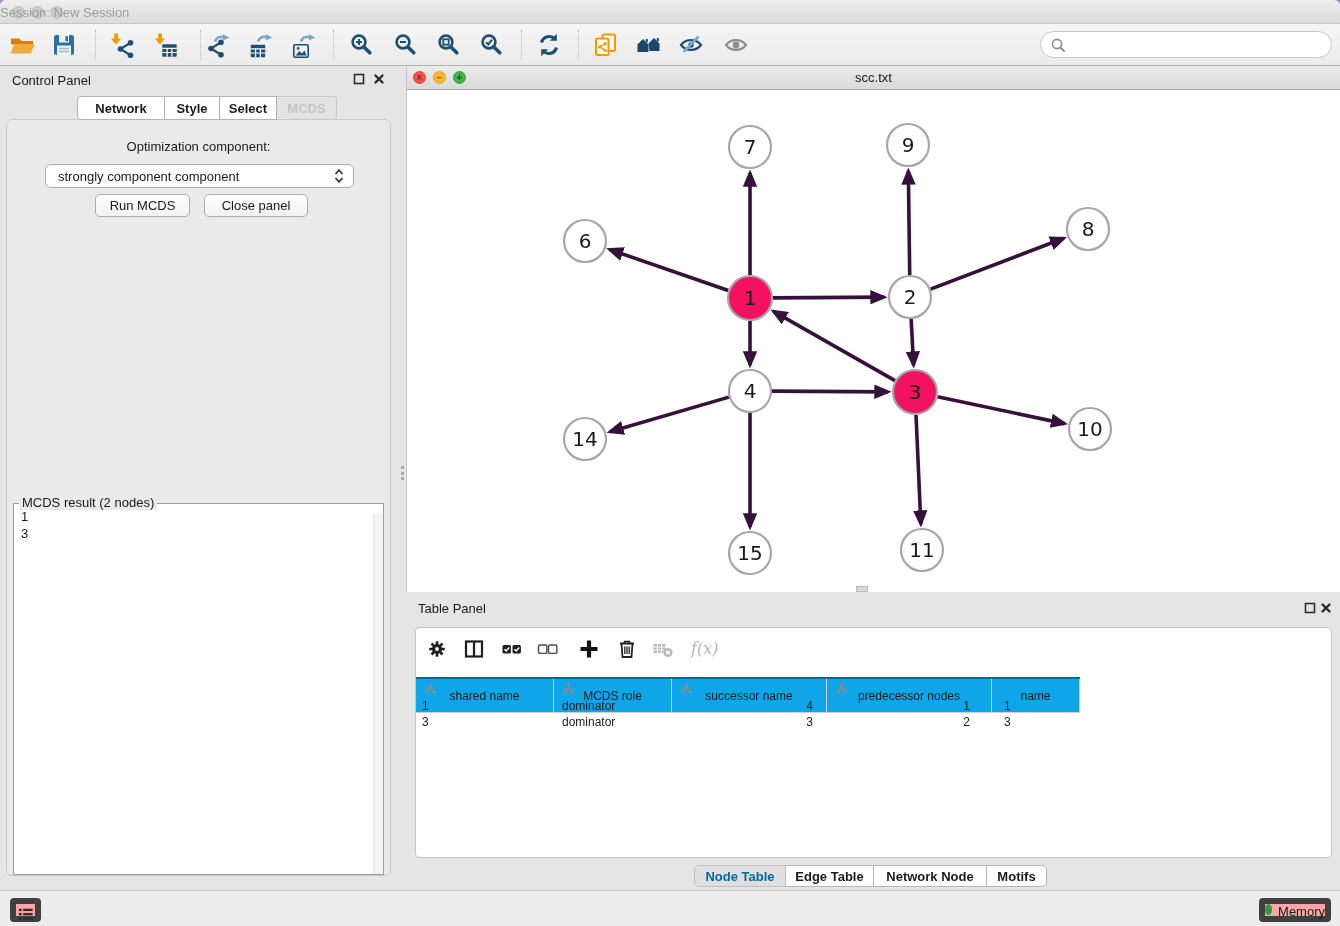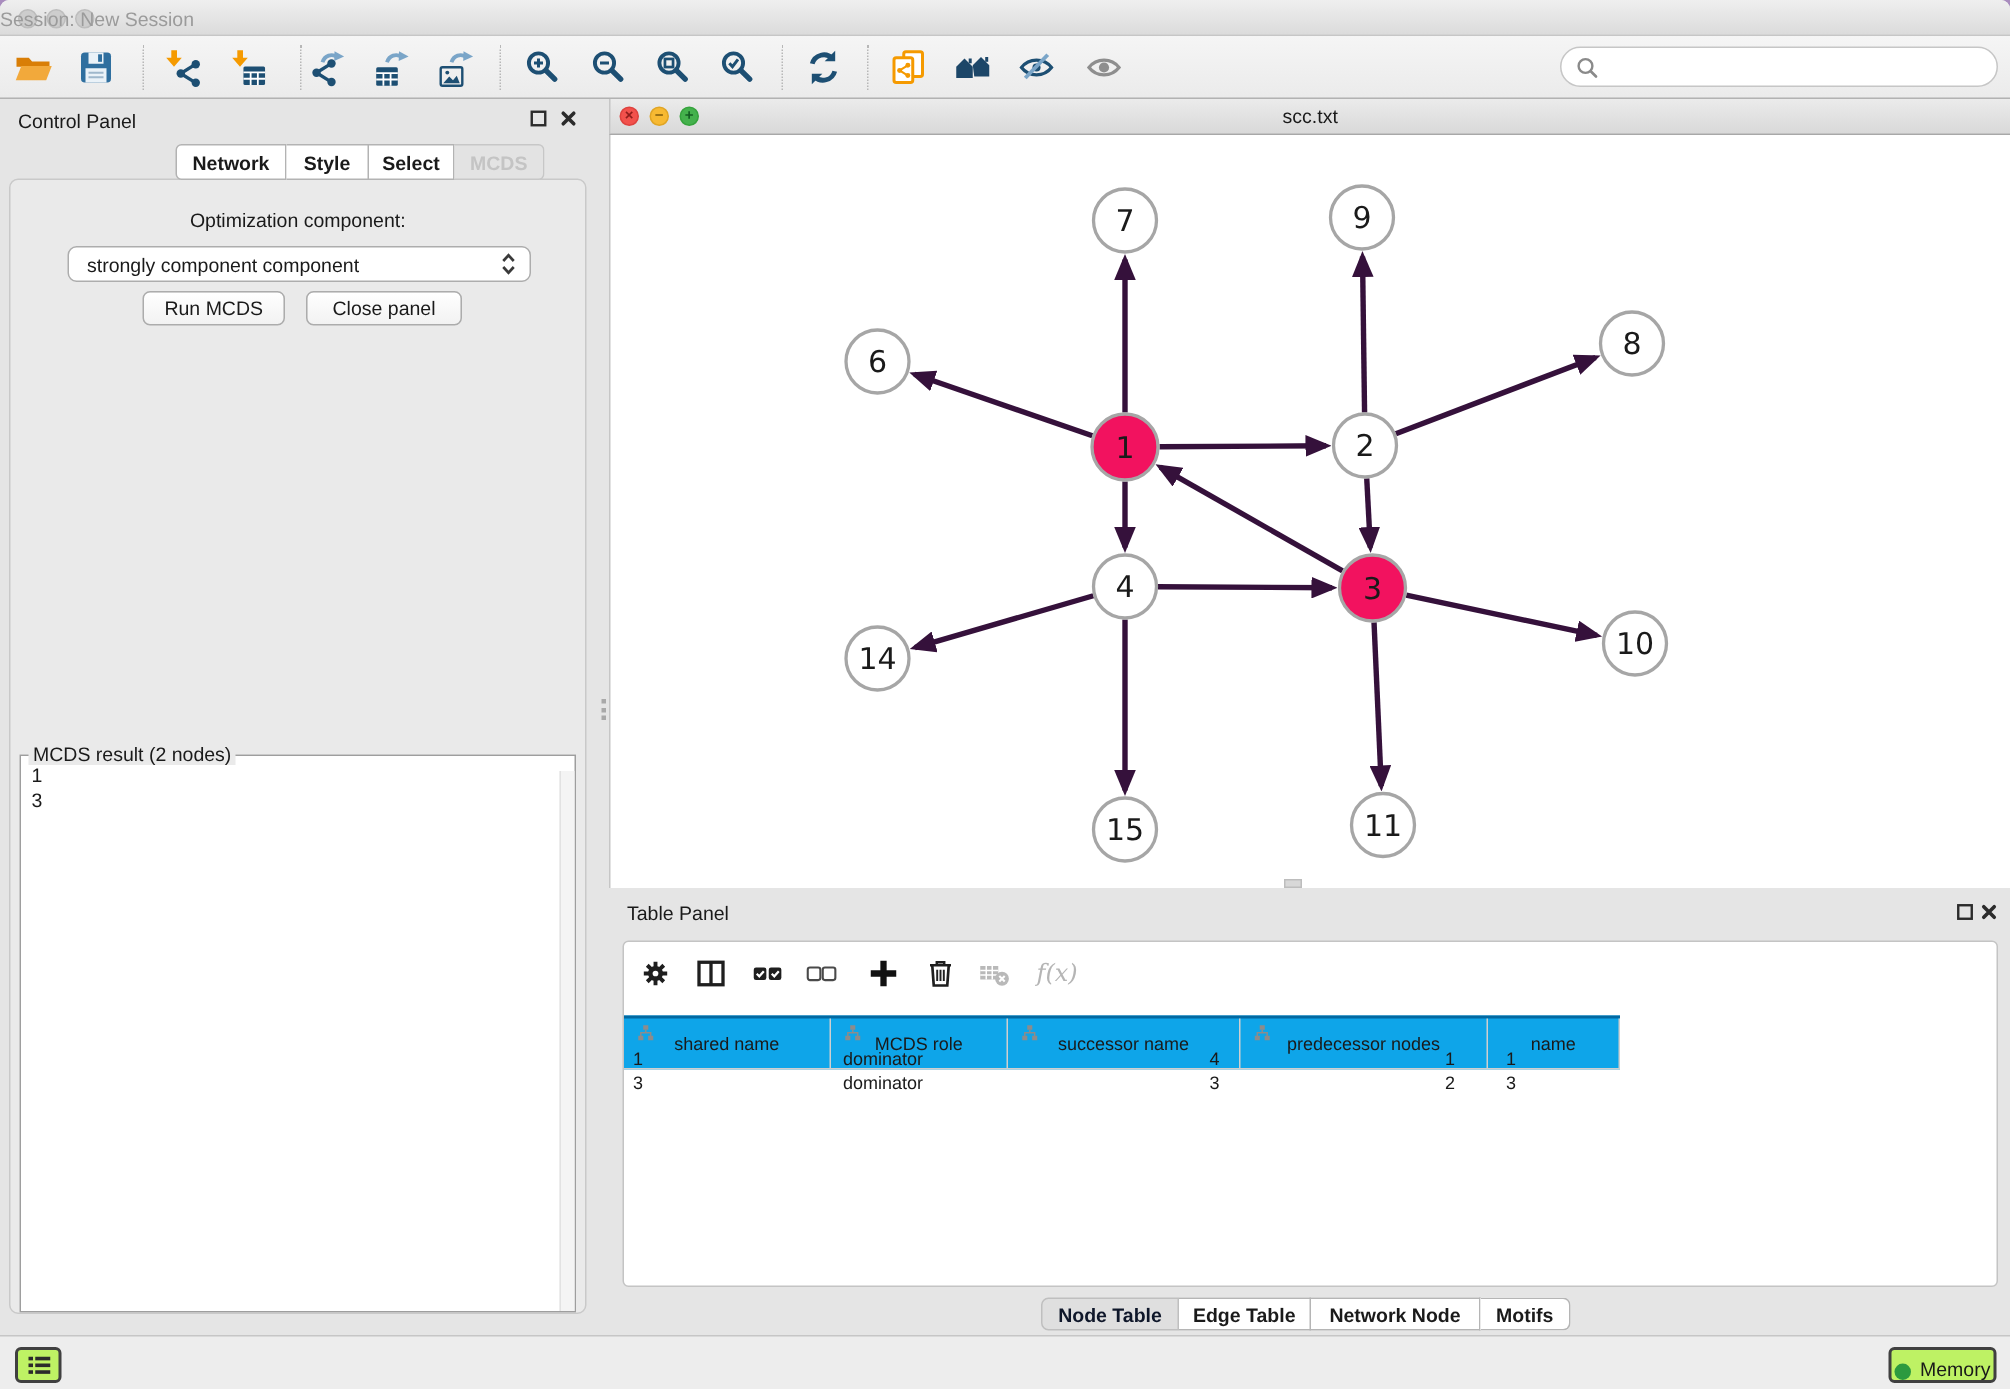--- a/index.html
+++ b/index.html
@@ -49,24 +49,24 @@
   .tt-btn{position:absolute;top:8px;width:30px;height:26px;display:flex;align-items:center;justify-content:center}
   .thead{position:absolute;left:0;top:49px;height:36px;display:flex;background:#0ea5e9;border-top:2px solid #0369a1;border-bottom:1px solid #CFCFCF}
   .th{position:relative;height:100%;display:flex;align-items:center;justify-content:center;border-right:1px solid #CFCFCF;font-size:12px;gap:5px}
   .th .tree{position:absolute;left:9px;top:4px}
   .trow{position:absolute;left:0;display:flex;height:16px;font-size:12px}
   .td{height:16px;line-height:16px;overflow:hidden;white-space:nowrap}
   .tp-tabs{position:absolute;left:288px;top:270px;height:22px;display:flex;z-index:2}
   .tp-tab{height:22px;border:1px solid #B5B5B5;border-left:none;background:#fff;font-weight:700;font-size:13px;display:flex;align-items:center;justify-content:center}
   .tp-tab:first-child{border-left:1px solid #B5B5B5;border-radius:5px 0 0 5px}
   .tp-tab:last-child{border-radius:0 5px 5px 0}
-  .tp-tab.active{background:#DFDFDF;color:#0f172a;border-color:#BFBFBF}
+  .tp-tab.active{background:#DFDFDF;color:#0369a1;border-color:#BFBFBF}
   
   .statusbar{position:absolute;left:0;top:890px;width:1340px;height:36px;background:#EDEDED;border-top:1px solid #C6C6C6}
-  .sb-btn{position:absolute;top:7px;height:24px;background:#bef264;border:2px solid #404040;border-radius:4px;display:flex;align-items:flex-end;justify-content:center;gap:6px;font-size:13px}
+  .sb-btn{position:absolute;top:7px;height:24px;background:#fca5a5;border:6px solid #404040;border-radius:4px;display:flex;align-items:flex-start;justify-content:center;gap:6px;font-size:13px}
   .mem-dot{width:11px;height:11px;border-radius:50%;background:#2C9A3F;display:inline-block}
   svg{display:block}
 </style>
 </head>
 <body>
 
 <div id="win">
 
   <div class="titlebar">
     <span class="tl" style="left:12px"></span>
@@ -271,21 +271,21 @@
       <svg width="12" height="12" viewBox="0 0 12 12">
           <rect x="1.5" y="1.5" width="9" height="9" fill="none" stroke="#2b2b2b" stroke-width="1.6"></rect>
         </svg>
     </span>
     <span class="panel-btn" style="left:372px;top:6px">
       <svg width="12" height="12" viewBox="0 0 12 12">
           <path d="M2.5 2.5 L9.5 9.5 M9.5 2.5 L2.5 9.5" stroke="#2b2b2b" stroke-width="2.4" stroke-linecap="round"></path>
         </svg>
     </span>
     <div class="cp-tabs">
-        <div class="cp-tab" style="width: 74px; margin-left: 40px;">Network</div>
+        <div class="cp-tab" style="width: 88px;">Network</div>
         <div class="cp-tab" style="width: 55px;">Style</div>
         <div class="cp-tab" style="width: 57px;">Select</div>
         <div class="cp-tab active" style="width: 60px;">MCDS</div>
       </div>
     <div class="cp-box">
       <div class="opt-label">Optimization component:</div>
       <div class="dropdown">
         <span class="val">strongly component component</span>
         <span>
           <svg width="12" height="18" viewBox="0 0 12 18">

